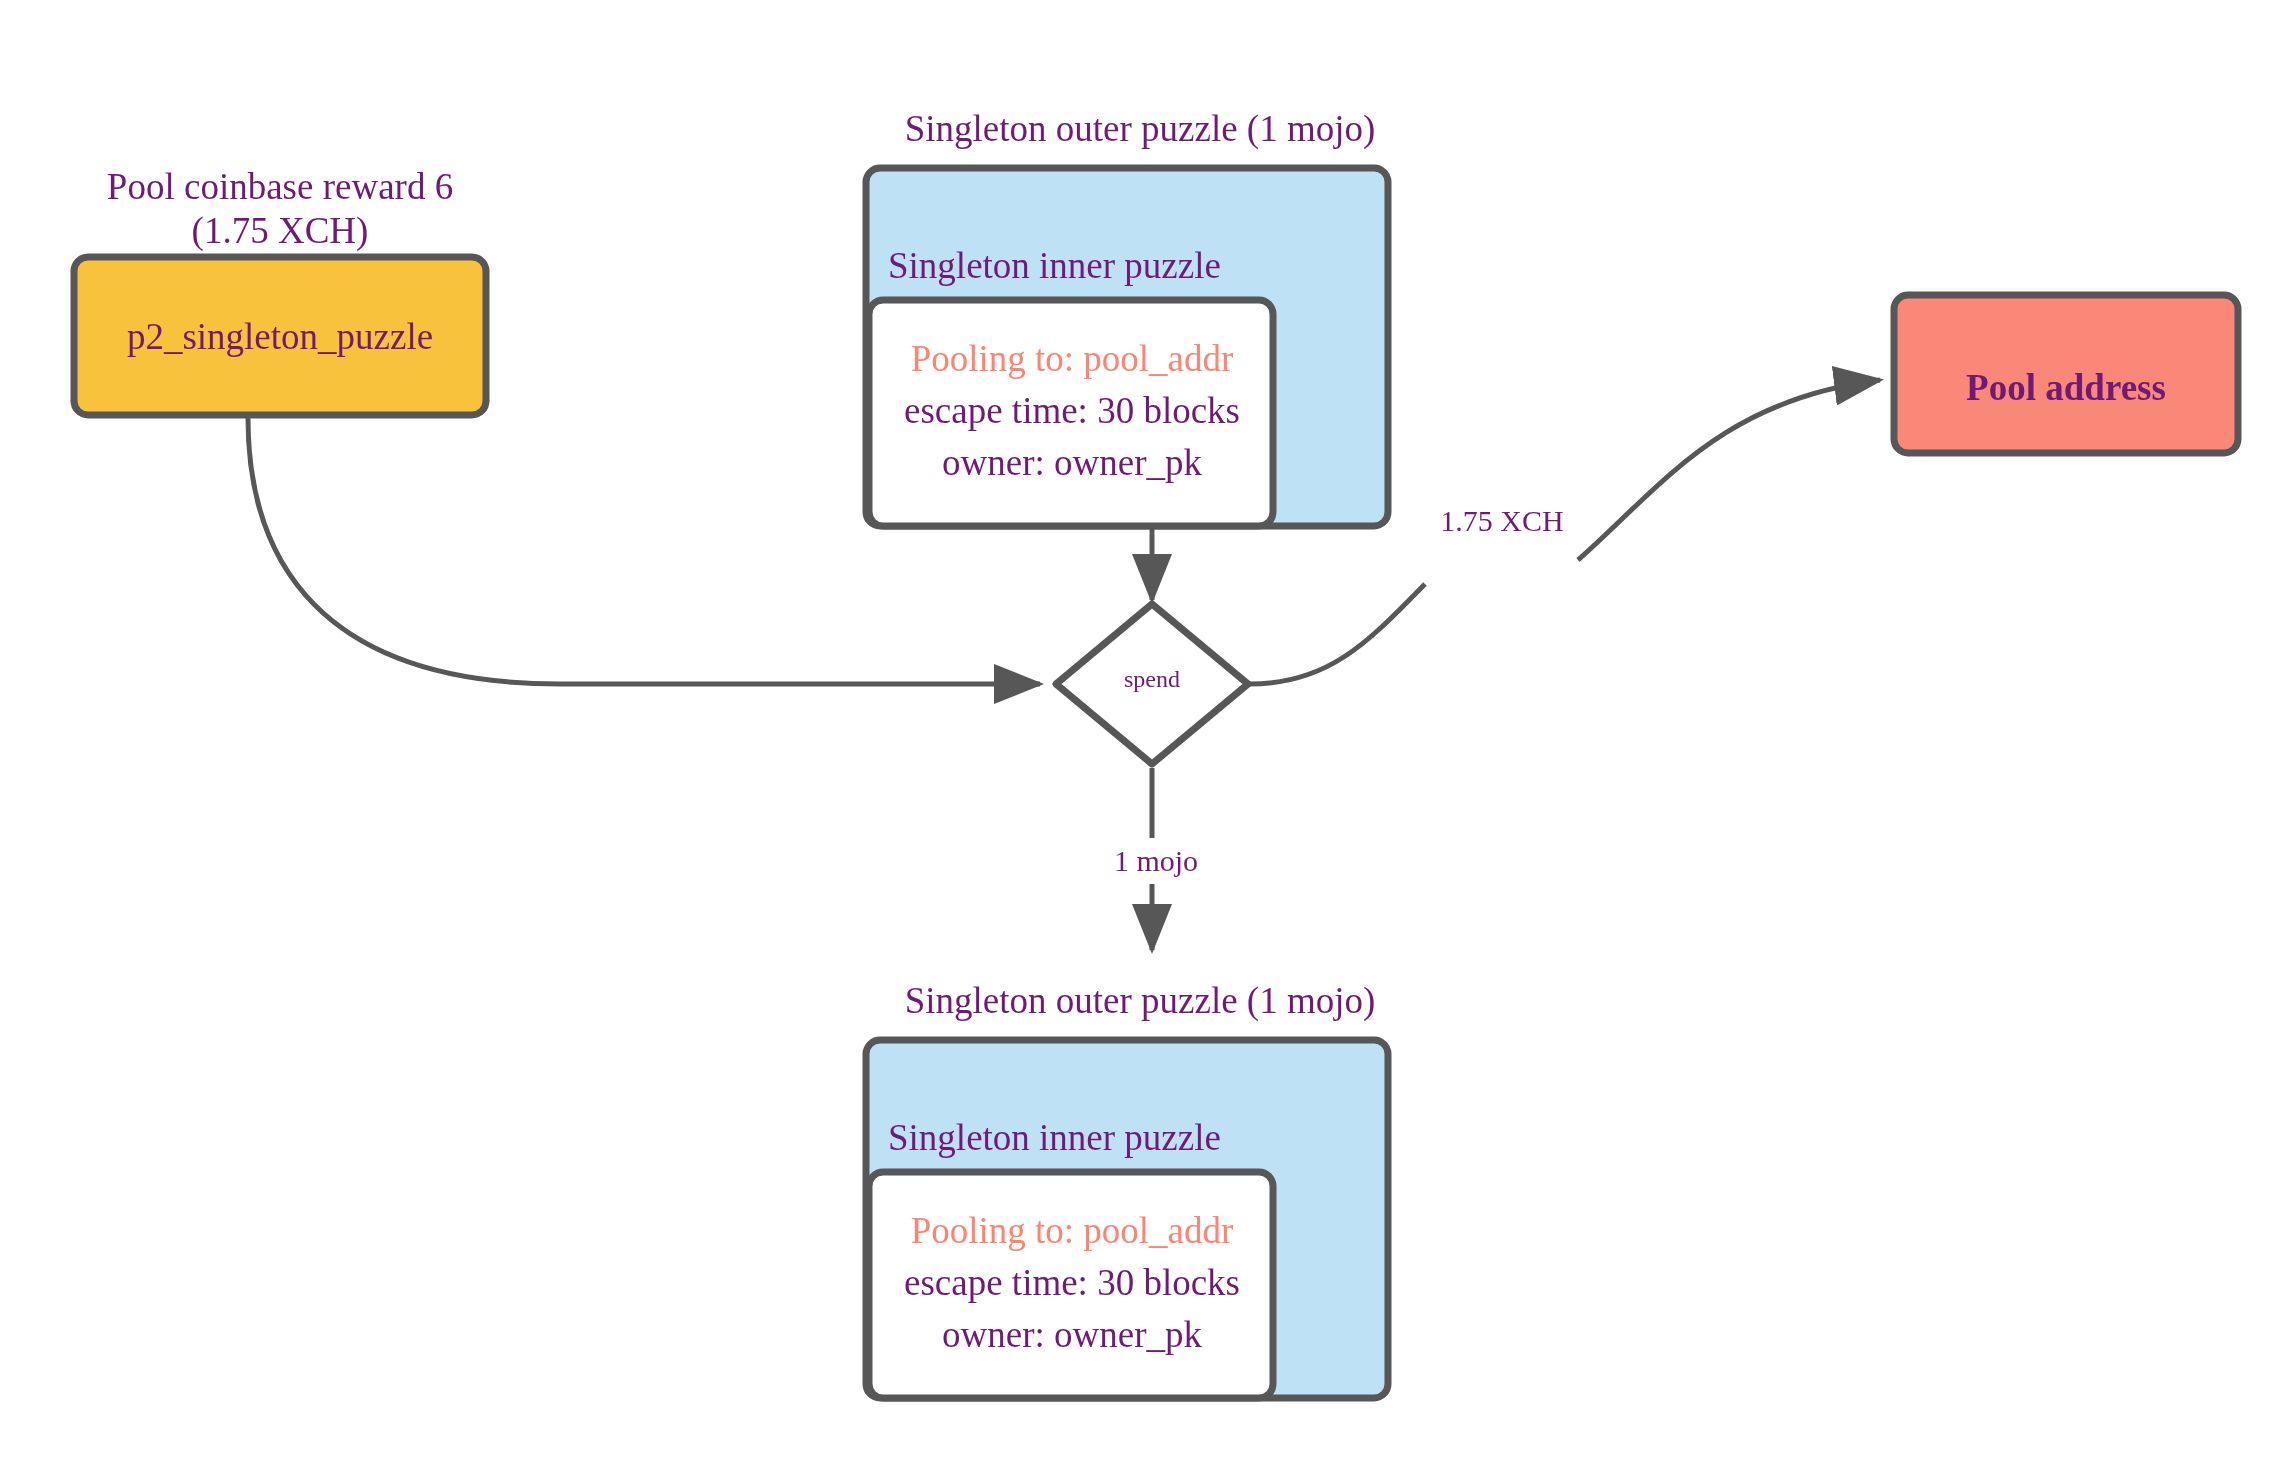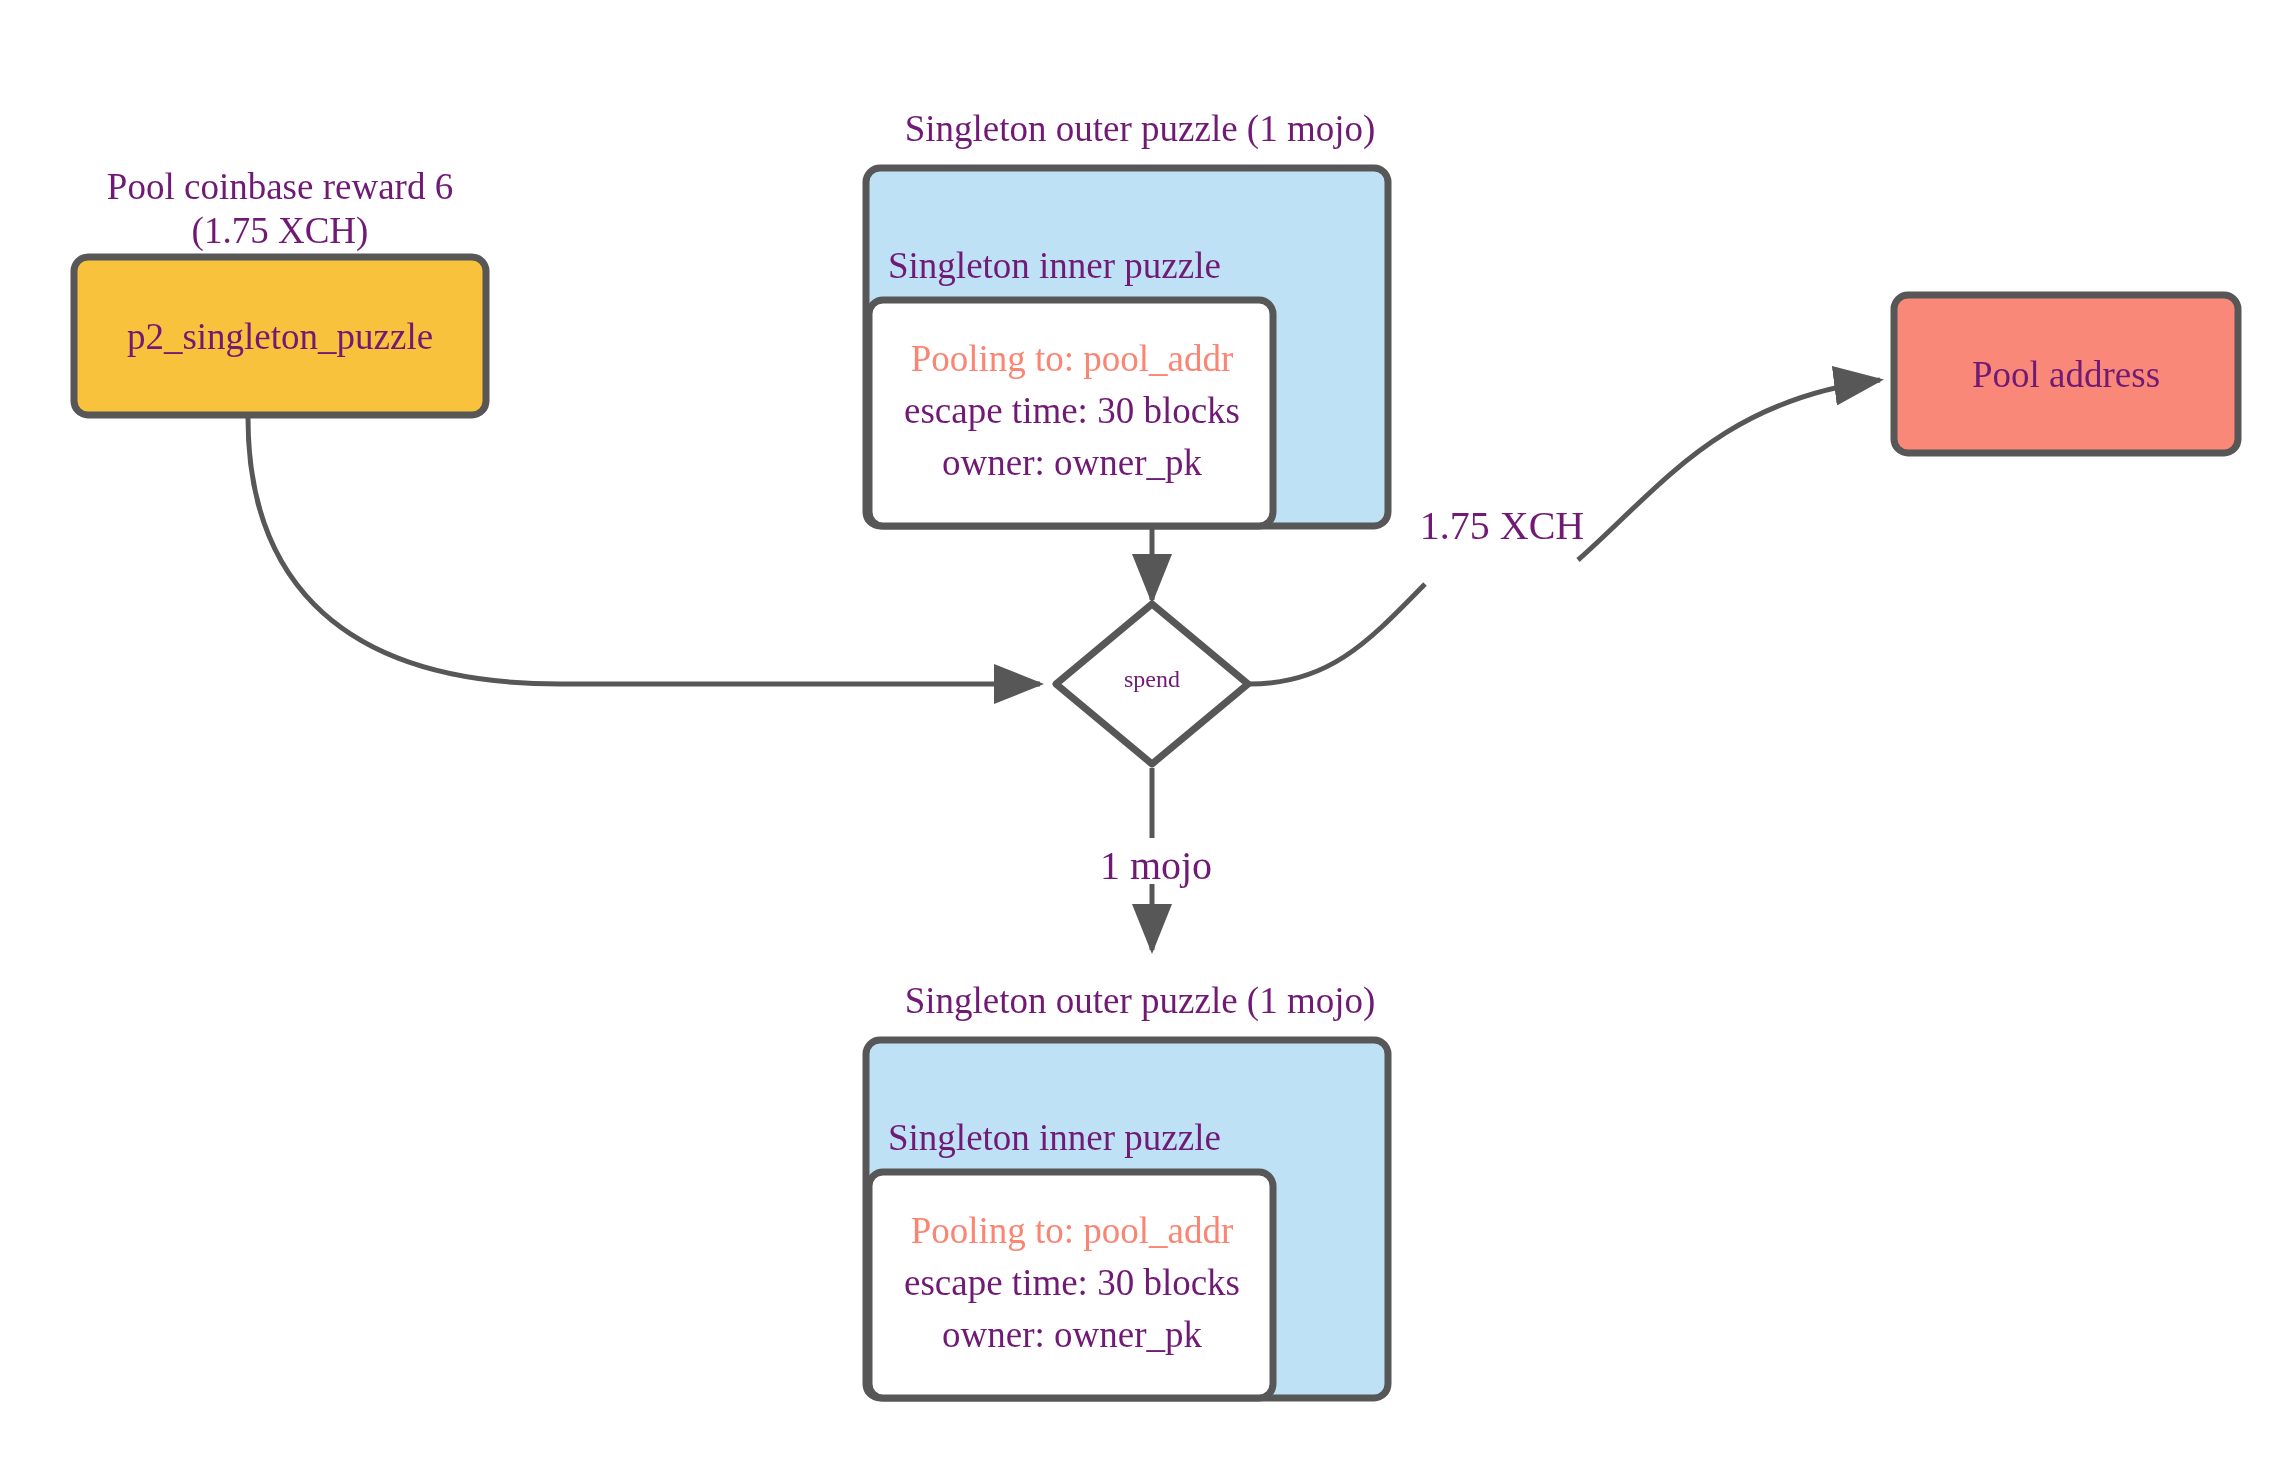--- a/index.html
+++ b/index.html
@@ -49,21 +49,21 @@
     font-size: 37px;
   }
   .detail {
     font-size: 37px;
   }
   .detail.accent {
     color: #FB8573;
     text-align: center;
   }
   .edge-label {
-    font-size: 40px;
+    font-size: 30px;
   }
   .diamond-label {
     font-size: 24px;
   }
 </style>
 </head>
 <body>
 
 <div id="canvas">
 
@@ -120,21 +120,21 @@
   <div class="txt node-label center" style="left:280px; top:318px;">p2_singleton_puzzle</div>
 
   <div class="txt cap center" style="left:1140px; top:110px;">Singleton outer puzzle (1 mojo)</div>
   <div class="txt inner-title" style="left:888px; top:247px;">Singleton inner puzzle</div>
   <div class="txt detail accent center" style="left:1072px; top:340px;">Pooling to: pool_addr</div>
   <div class="txt detail center" style="left:1072px; top:392px;">escape time: 30 blocks</div>
   <div class="txt detail center" style="left:1072px; top:444px;">owner: owner_pk</div>
 
   <div class="txt diamond-label center" style="left:1152px; top:667px;">spend</div>
 
-  <div class="txt node-label center" style="left:2066px; top:356px;">Pool address</div>
+  <div class="txt node-label center" style="left:2066px; top:369px;font-weight:bold;">Pool address</div>
 
   <div class="txt edge-label center" style="left:1502px; top:506px;">1.75 XCH</div>
   <div class="txt edge-label center" style="left:1156px; top:846px;">1 mojo</div>
 
   <div class="txt cap center" style="left:1140px; top:982px;">Singleton outer puzzle (1 mojo)</div>
   <div class="txt inner-title" style="left:888px; top:1119px;">Singleton inner puzzle</div>
   <div class="txt detail accent center" style="left:1072px; top:1212px;">Pooling to: pool_addr</div>
   <div class="txt detail center" style="left:1072px; top:1264px;">escape time: 30 blocks</div>
   <div class="txt detail center" style="left:1072px; top:1316px;">owner: owner_pk</div>
 

